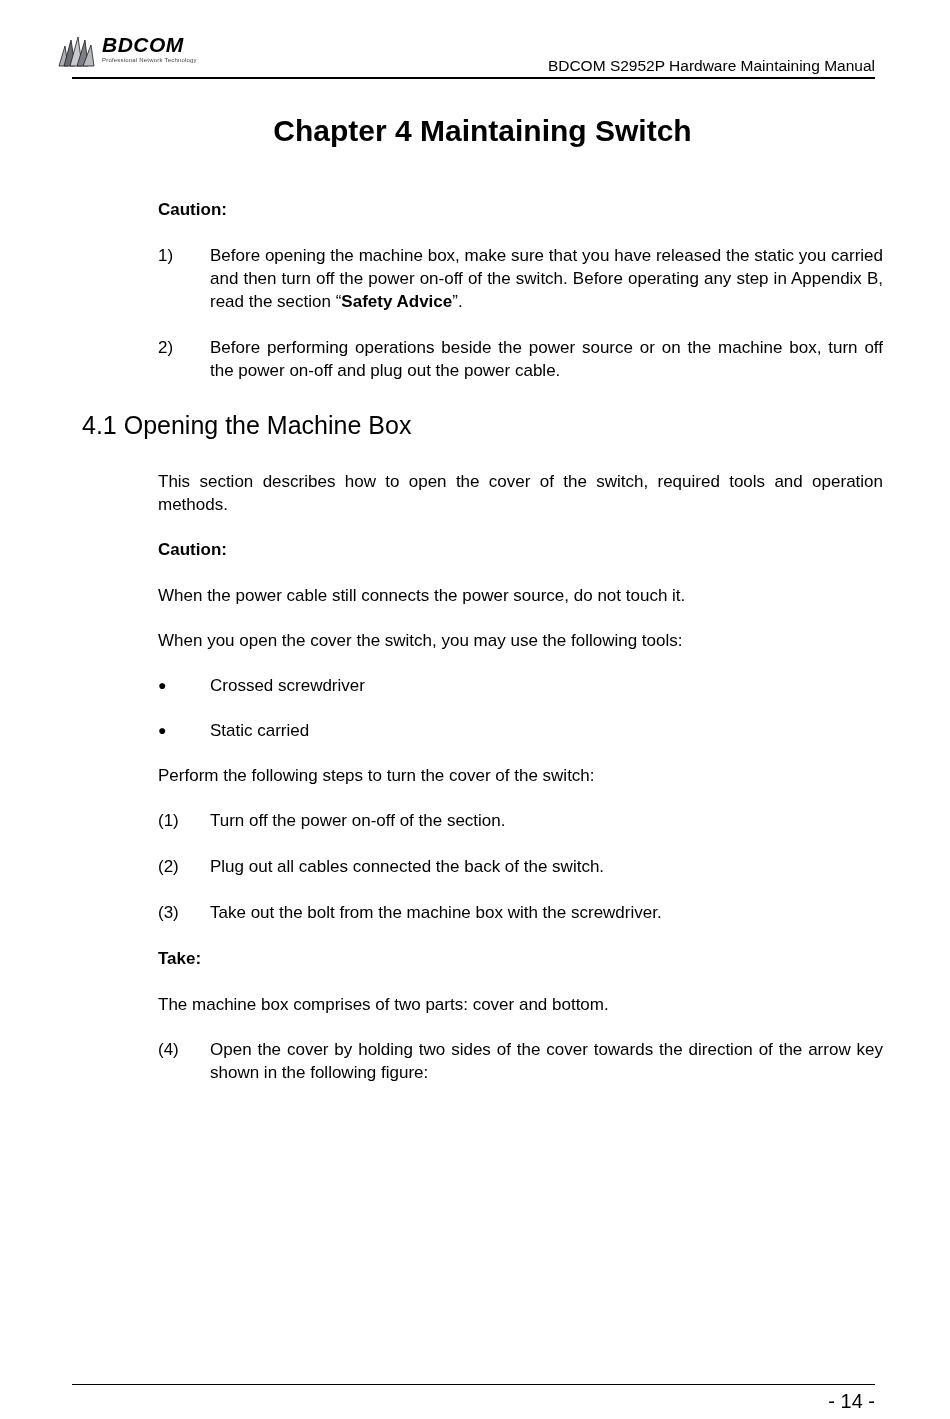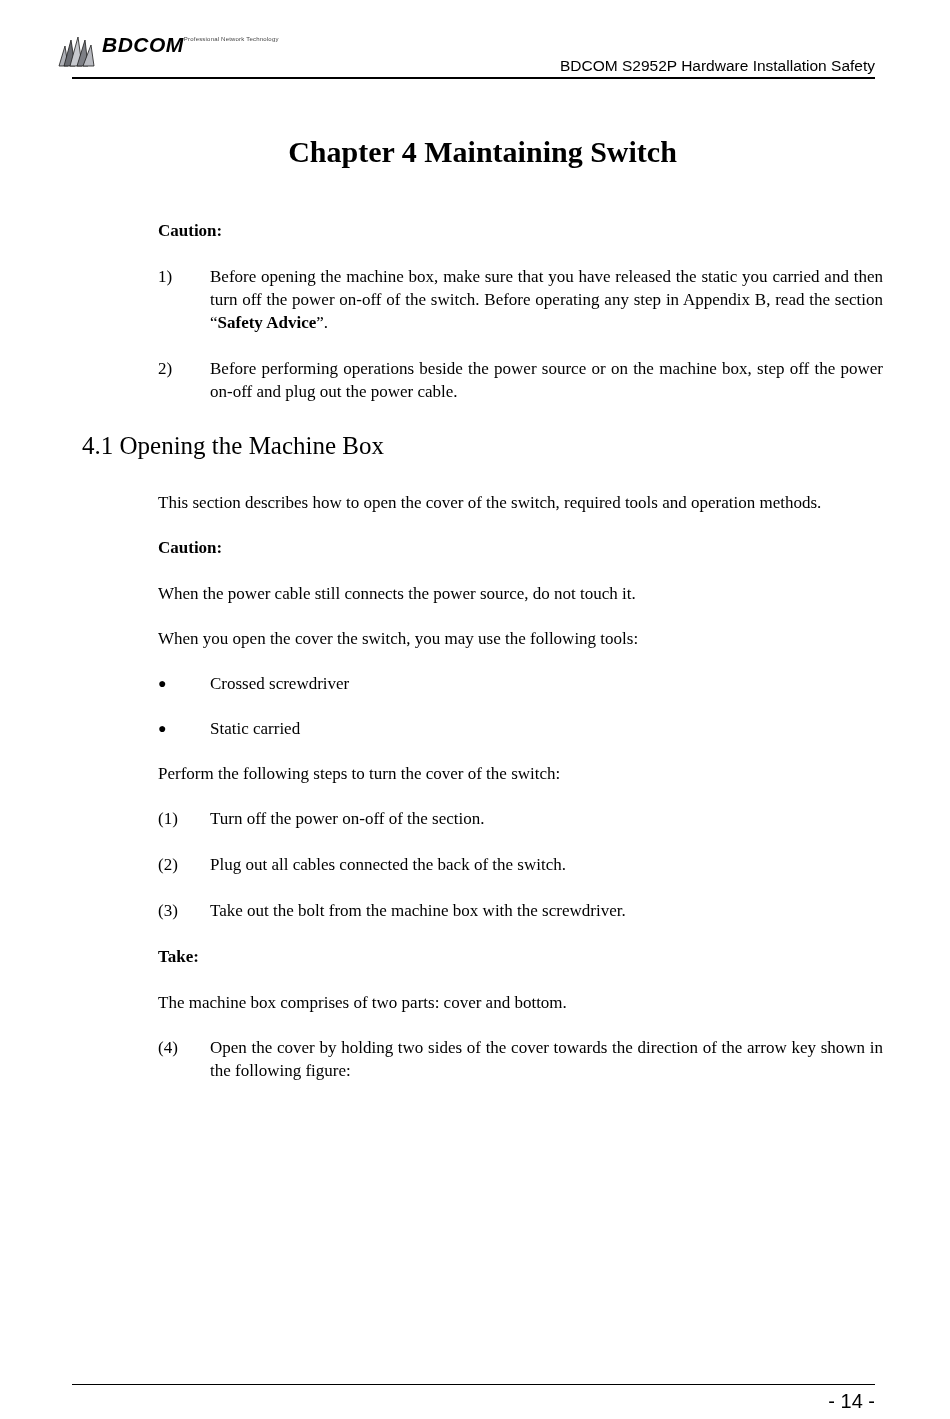--- a/index.html
+++ b/index.html
@@ -12,21 +12,21 @@
     overflow: hidden;
   }
   .page { position: absolute; inset: 0; background: #fff; }
 
   
   .logo-block {
     position: absolute; top: 34px; left: 58px;
     display: flex; align-items: flex-start; gap: 4px;
   }
   .logo-icon { margin-top: 2px; }
-  .logo-text { display: flex; flex-direction: row; line-height: 1; }
+  .logo-text { display: flex; flex-direction: column; line-height: 1; }
   .logo-brand {
     font-size: 21px; font-weight: bold; font-style: italic;
     letter-spacing: 0.5px;
   }
   .logo-tagline {
     font-size: 6px; color: #444; margin-top: 2px; letter-spacing: 0.2px;
   }
   .doc-title {
     position: absolute; top: 57px; right: 75px;
     font-size: 15.5px; color: #000;
@@ -41,22 +41,22 @@
     position: absolute; top: 1384px; left: 72px; right: 75px;
     border-top: 1.5px solid #000;
   }
   .page-number {
     position: absolute; top: 1390px; right: 75px;
     font-size: 20px;
   }
 
   
   .content {
-    position: absolute; top: 93px; left: 158px; width: 725px;
-    font-size: 17px; line-height: 23px; font-family: Liberation Serif, serif;
+    position: absolute; top: 72px; left: 158px; width: 725px;
+    font-size: 17px; line-height: 23px;
   }
   .chapter-title {
     margin: 42px 0 50px -76px;
     width: 801px;
     text-align: center;
     font-size: 30px; line-height: 34px; font-weight: bold;
   }
   .section-heading {
     margin: 28px 0 30px -76px;
     font-size: 25px; line-height: 30px; font-weight: 400;
@@ -81,37 +81,37 @@
       <path d="M6 30 L13 4 L17 30 Z" fill="#6a6c72" stroke="#1a1a1a" stroke-width="0.8"></path>
       <path d="M12 30 L20 1 L24 30 Z" fill="#c7c9ce" stroke="#1a1a1a" stroke-width="0.8"></path>
       <path d="M19 30 L27 4 L30 30 Z" fill="#7d7f85" stroke="#1a1a1a" stroke-width="0.8"></path>
       <path d="M25 30 L33 9 L36 30 Z" fill="#b8bac0" stroke="#1a1a1a" stroke-width="0.8"></path>
     </svg>
     <div class="logo-text">
       <span class="logo-brand">BDCOM</span>
       <span class="logo-tagline">Professional Network Technology</span>
     </div>
   </div>
-  <div class="doc-title">BDCOM S2952P Hardware Installation Safety</div>
+  <div class="doc-title">BDCOM S2952P Hardware Maintaining Manual</div>
   <div class="header-rule"></div>
 
   <div class="content">
 
     <h1 class="chapter-title">Chapter 4 Maintaining Switch</h1>
 
     <p class="label">Caution:</p>
 
     <div class="list-item">
       <span class="num">1)</span>
       <span class="txt"><span>Before opening the machine box, make sure that you have released the static you carried and then turn off the power on-off of the switch. Before operating any step in Appendix B, read the section “</span><b>Safety Advice</b><span>”.</span></span>
     </div>
 
     <div class="list-item">
       <span class="num">2)</span>
-      <span class="txt">Before performing operations beside the power source or on the machine box, step off the power on-off and plug out the power cable.</span>
+      <span class="txt">Before performing operations beside the power source or on the machine box, turn off the power on-off and plug out the power cable.</span>
     </div>
 
     <h2 class="section-heading">4.1 Opening the Machine Box</h2>
 
     <p class="para">This section describes how to open the cover of the switch, required tools and operation methods.</p>
 
     <p class="label">Caution:</p>
 
     <p class="para">When the power cable still connects the power source, do not touch it.</p>
 

